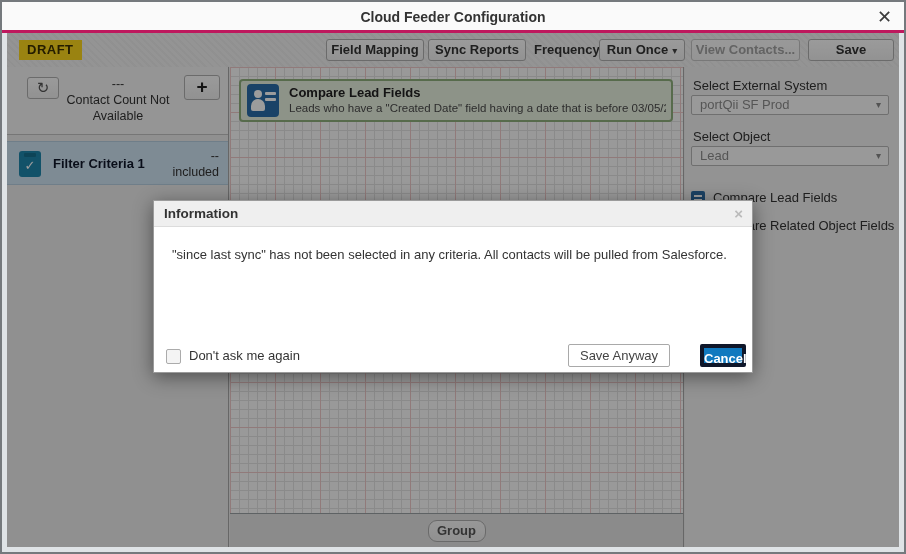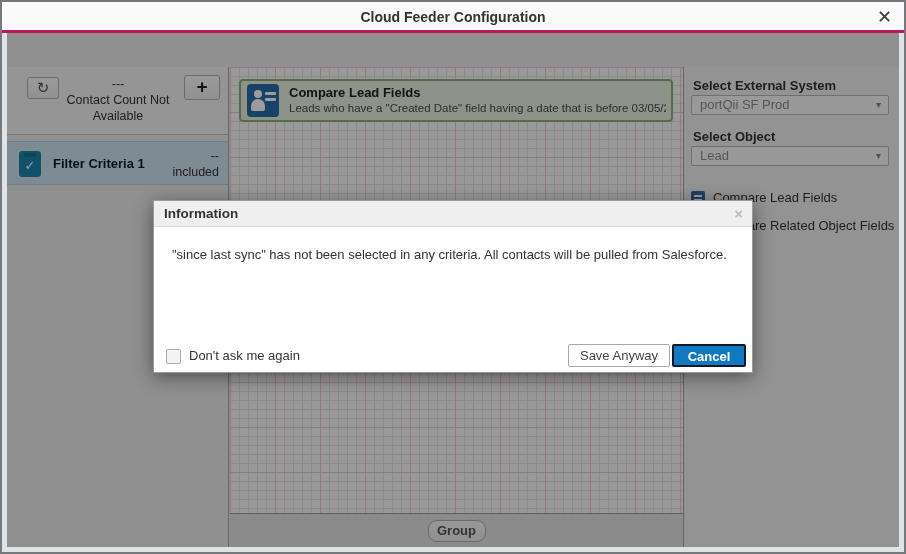--- a/index.html
+++ b/index.html
@@ -149,21 +149,21 @@
     line-height:20px; font-size:13px; font-weight:600; color:#555;
     background:linear-gradient(#f8f8f8,#ececec); border:1px solid #adadad; border-radius:9px;
     text-align:center; cursor:pointer;
   }
 
   
   .rpanel {
     position:absolute; left:678px; top:34px; right:0; bottom:0; background:#f0f0f0;
   }
   .rlabel {
-    position:absolute; left:8px; font-size:13px; font-weight:700; color:#333;
+    position:absolute; left:8px; font-size:13px; font-weight:400; color:#333;
   }
   .dropdown {
     position:absolute; left:6px; width:198px; height:20px;
     background:#fbfbfb; border:1px solid #b5b5b5; border-radius:2px;
     font-size:13px; color:#8c8c8c; line-height:18px; padding-left:8px; cursor:default;
   }
   .dropdown .dd-caret {
     position:absolute; right:7px; top:0; line-height:18px; font-size:10px; color:#888;
   }
   .ritem { position:absolute; left:6px; height:16px; }
@@ -216,36 +216,45 @@
     position:absolute; left:35px; bottom:8px; font-size:13px; color:#333; line-height:16px;
   }
   .mbtn {
     position:absolute; bottom:5px; height:23px; line-height:21px;
     font-size:13px; text-align:center; cursor:pointer; border-radius:2px;
   }
   .save-anyway {
     right:82px; width:102px; background:#fff; border:1px solid #a9a9a9; color:#444;
   }
   .cancel {
-    right:6px; width:74px; background:#1079bf; border:2px solid #0f172a;
+    right:6px; width:46px; background:#1079bf; border:4px solid #0f172a;
     color:#fff; font-weight:700;
   }
 </style>
 </head>
 <body>
 
 <div class="window">
 
   <div class="titlebar">
     <div class="title">Cloud Feeder Configuration</div>
     <div class="close">✕</div>
   </div>
 
   <div class="content">
 
+    <div class="toolbar">
+      <div class="badge">DRAFT</div>
+      <div class="tbtn" style="left:319px; width:98px;">Field Mapping</div>
+      <div class="tbtn" style="left:421px; width:98px;">Sync Reports</div>
+      <div class="tlabel" style="left:527px;">Frequency</div>
+      <div class="tbtn" style="left:592px; width:86px;"><span>Run Once</span><span class="caret">▾</span></div>
+      <div class="tbtn disabled" style="left:684px; width:109px;">View Contacts...</div>
+      <div class="tbtn" style="left:801px; width:86px;">Save</div>
+    </div>
 
     <div class="sidebar">
       <div class="side-top">
         <div class="sbtn refresh-btn"><span>↻</span></div>
         <div class="count-block">
           <div>---</div>
           <div>Contact Count Not Available</div>
         </div>
         <div class="sbtn add-btn"><span>+</span></div>
       </div>

